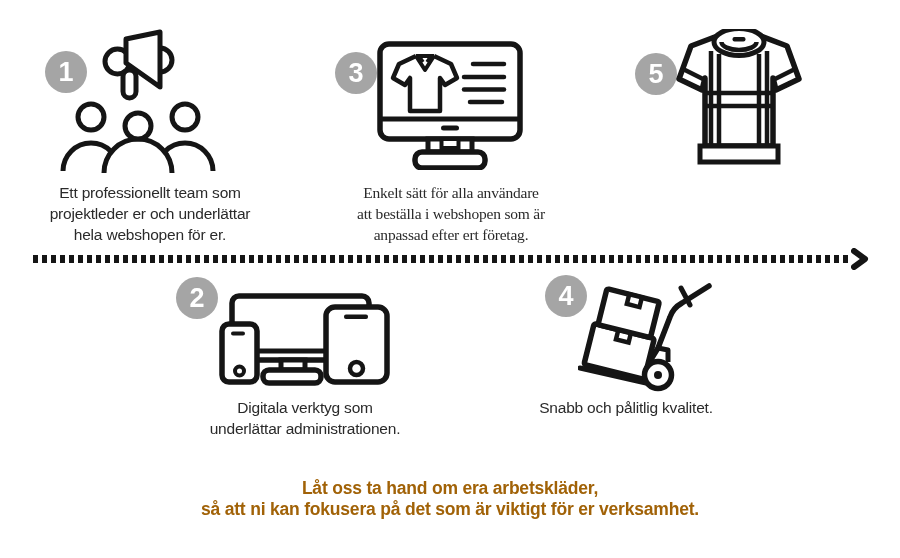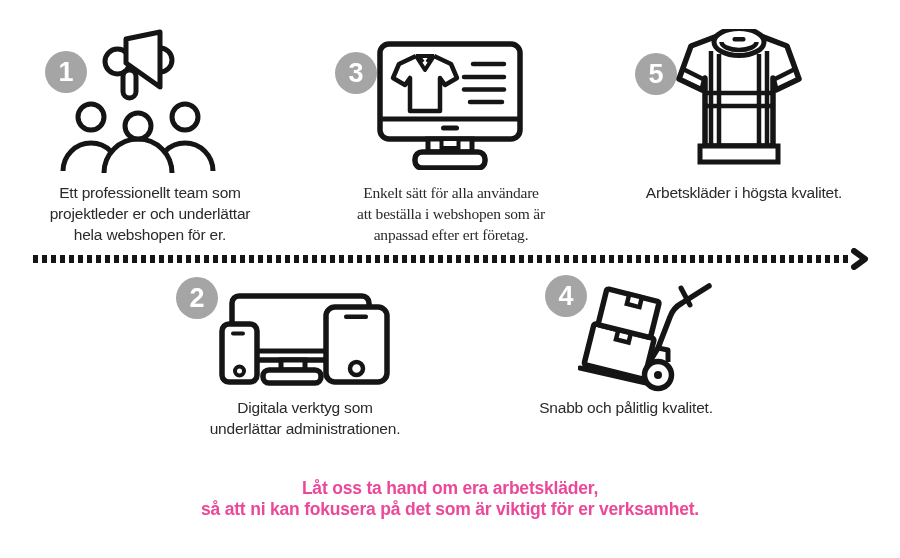--- a/index.html
+++ b/index.html
@@ -13,21 +13,21 @@
     display:flex;align-items:center;justify-content:center;
     font-family:"Liberation Sans",sans-serif;
   }
   .icon{position:absolute;}
   .caption{
     position:absolute;text-align:center;font-size:15.5px;line-height:21px;
     color:#2a2a2a;letter-spacing:-0.2px;width:240px;
   }
   .footer{
     position:absolute;left:0;right:0;top:478px;text-align:center;
-    font-weight:bold;font-size:17.5px;line-height:21px;color:#ec4899;
+    font-weight:bold;font-size:17.5px;line-height:21px;color:#a16207;
     letter-spacing:-0.2px;
   }
   .dash-line{
     position:absolute;left:33px;top:255px;width:818px;height:8px;
     background:repeating-linear-gradient(90deg,#151515 0 5px,transparent 5px 9px);
   }
   .arrowhead{position:absolute;left:851px;top:248px;}
   svg{display:block;}
 </style>
 </head>
@@ -98,23 +98,20 @@
       <path d="M 8,40 L 30,51" stroke-width="4.5"></path>
       <path d="M 120,40 L 98,51" stroke-width="4.5"></path>
       <ellipse cx="64" cy="13" rx="25" ry="13.5" fill="#fff" stroke-width="5"></ellipse>
       <path d="M 46.5,13 A 17.5,8 0 0 0 81.5,13" stroke-width="4.5"></path>
       <rect x="57.5" y="8" width="13" height="4.5" rx="2" fill="#151515" stroke="none"></rect>
       <path d="M 36,22 V 117 M 44,25 V 117 M 84,25 V 117 M 92,22 V 117" stroke-width="4.5"></path>
       <path d="M 30,64 H 98 M 30,77 H 98" stroke-width="4.5"></path>
       <rect x="25" y="117" width="78" height="16" fill="#fff" stroke-width="5"></rect>
     </svg>
   </div>
-  <div class="caption" style="left:624px;top:182px;">
-    <div>Arbetskläder i högsta kvalitet.</div>
-  </div>
 
   <div class="dash-line"></div>
   <div class="arrowhead">
     <svg width="20" height="22" viewBox="0 0 20 22" fill="none" stroke="#151515">
       <polyline points="3,3 14,11 3,19" stroke-width="6" stroke-linecap="round" stroke-linejoin="round"></polyline>
     </svg>
   </div>
 
   <div class="badge" style="left:176px;top:277px;">
     <span>2</span>

